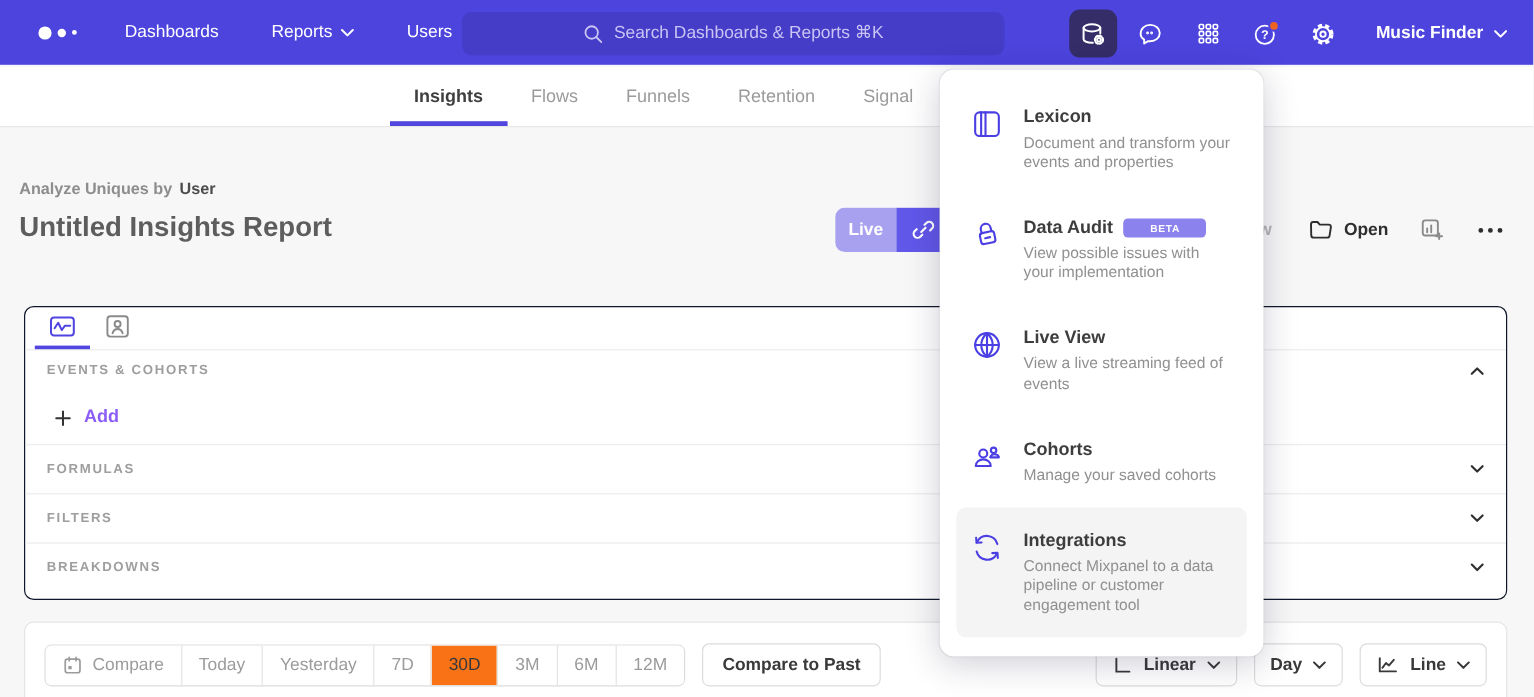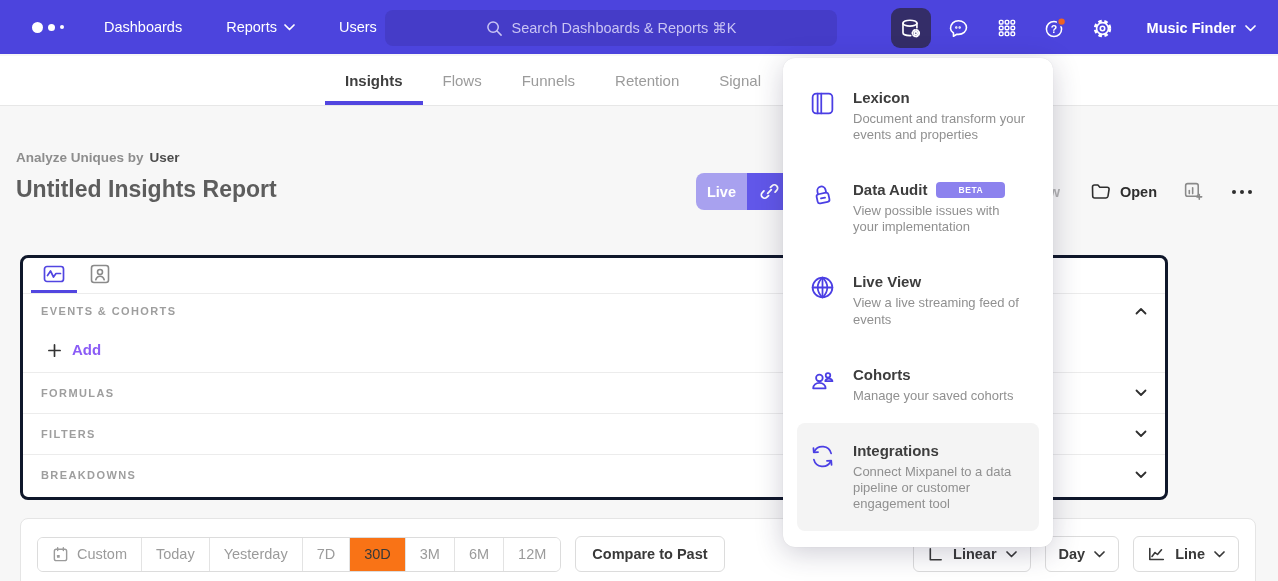--- a/index.html
+++ b/index.html
@@ -43,22 +43,22 @@
   .share-btn{border:none;background:#a8a1ef;color:#fff;font-size:14.5px;font-weight:600;width:51px;cursor:pointer;}
   .link-btn{border:none;background:#6157e9;color:#fff;width:44px;display:flex;align-items:center;
             justify-content:center;cursor:pointer;}
   .header-actions{position:absolute;right:24px;top:173px;height:37px;display:flex;align-items:center;gap:18px;}
   .new-label{color:#b3b3b3;font-size:14.5px;font-weight:600;cursor:pointer;}
   .open-btn{display:flex;align-items:center;gap:9px;border:none;background:transparent;color:#2e2e2e;
             font-size:14.5px;font-weight:600;cursor:pointer;padding:0;margin-left:12px;}
   .ghost-icon{border:none;background:transparent;padding:0;cursor:pointer;display:flex;align-items:center;margin-left:8px;}
 
   
-  .query-card{position:absolute;left:20px;top:255px;width:1148px;height:245px;background:#fff;
-              border:3px solid #0f172a;border-radius:8px;overflow:hidden;}
+  .query-card{position:absolute;left:20px;top:255px;width:1236px;height:245px;background:#fff;
+              border:1px solid #0f172a;border-radius:8px;overflow:hidden;}
   .panel-tabs{height:36px;display:flex;align-items:stretch;padding-left:8px;border-bottom:1px solid #ececec;}
   .ptab{width:46px;display:flex;align-items:center;justify-content:center;cursor:pointer;
         border-bottom:3px solid transparent;color:#8a8a8a;}
   .ptab.active{border-bottom-color:#5246e0;color:#5145e1;}
   .sec-row{height:33px;display:flex;align-items:center;padding:0 18px;cursor:pointer;}
   .sec-row.tall{height:41px;border-top:1px solid #ececec;}
   .sec-label{font-size:11px;font-weight:700;letter-spacing:1.4px;color:#9e9e9e;}
   .sec-chev{margin-left:auto;color:#2f2f2f;display:flex;}
   .add-row{height:45px;display:flex;align-items:center;padding:0 18px;}
   .add-btn{display:flex;align-items:flex-end;gap:10px;border:none;background:transparent;color:#8b5cf6;
@@ -289,21 +289,21 @@
   </section>
 
   <section class="date-card">
     <div class="seg-group">
       <button class="seg">
         <svg width="17" height="17" viewBox="0 0 18 18" fill="none" stroke="#9b9b9b" stroke-width="1.5" stroke-linecap="round">
             <rect x="2.5" y="3.5" width="13" height="12" rx="2"></rect>
             <path d="M6 1.8v3M12 1.8v3"></path>
             <rect x="5.2" y="9.5" width="3" height="3" rx=".6" fill="#9b9b9b" stroke="none"></rect>
           </svg>
-        <span>Custom</span>
+        <span>Compare</span>
       </button>
       <button class="seg">Today</button>
       <button class="seg">Yesterday</button>
       <button class="seg">7D</button>
       <button class="seg active">30D</button>
       <button class="seg">3M</button>
       <button class="seg">6M</button>
       <button class="seg">12M</button>
     </div>
     <button class="outline-btn">Compare to Past</button>

